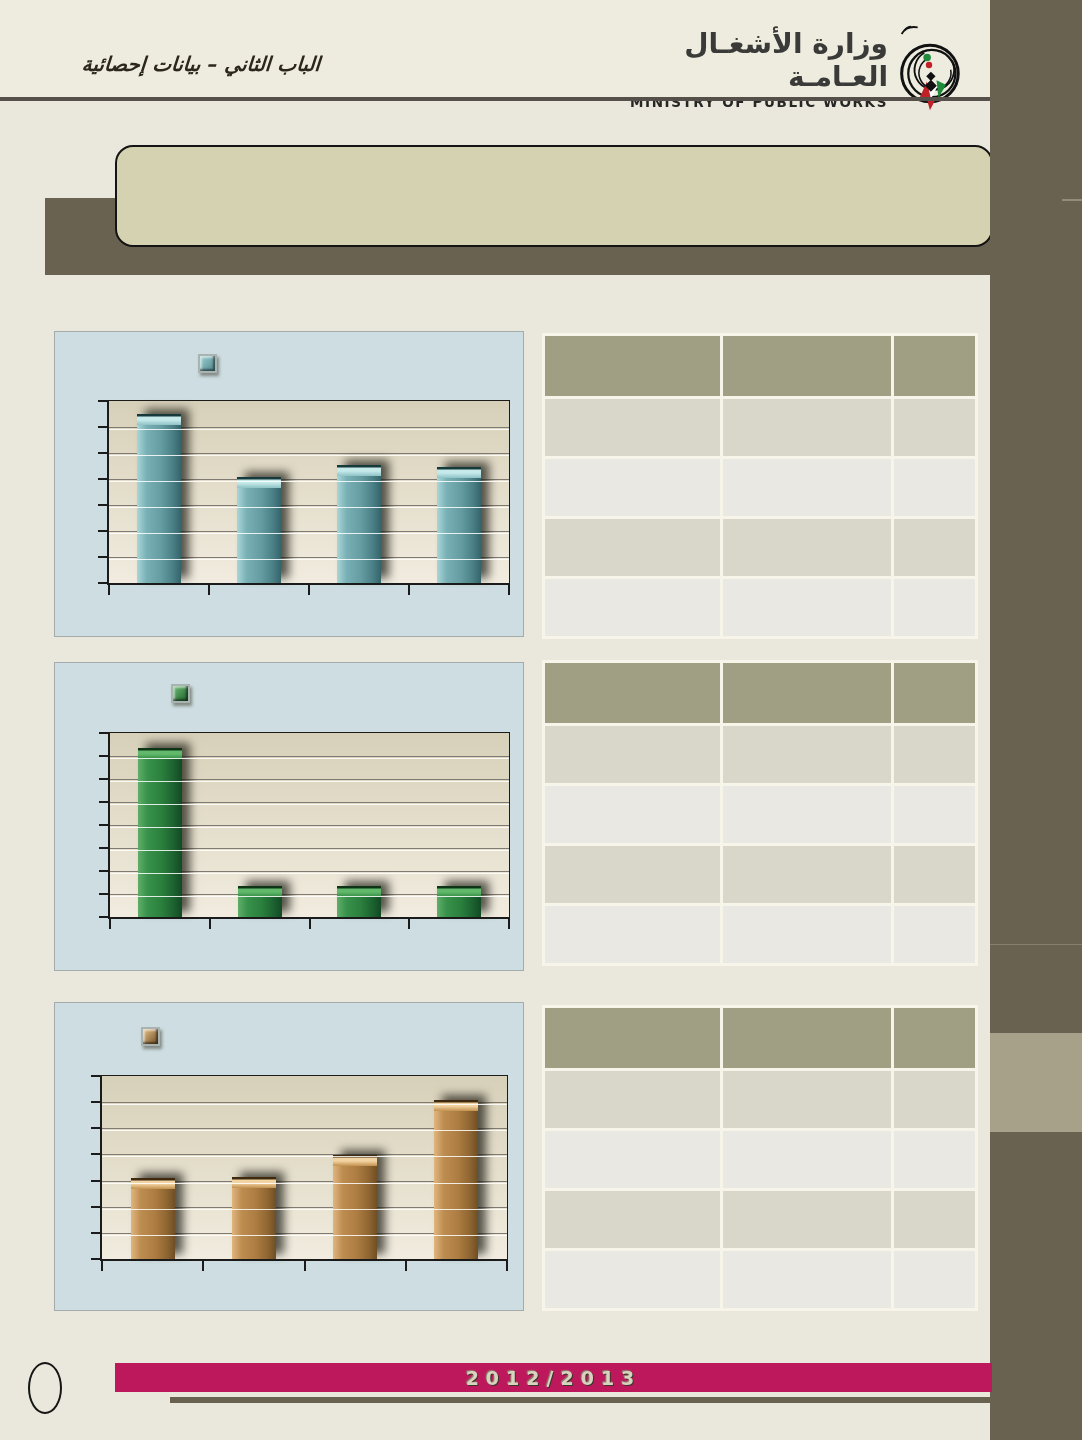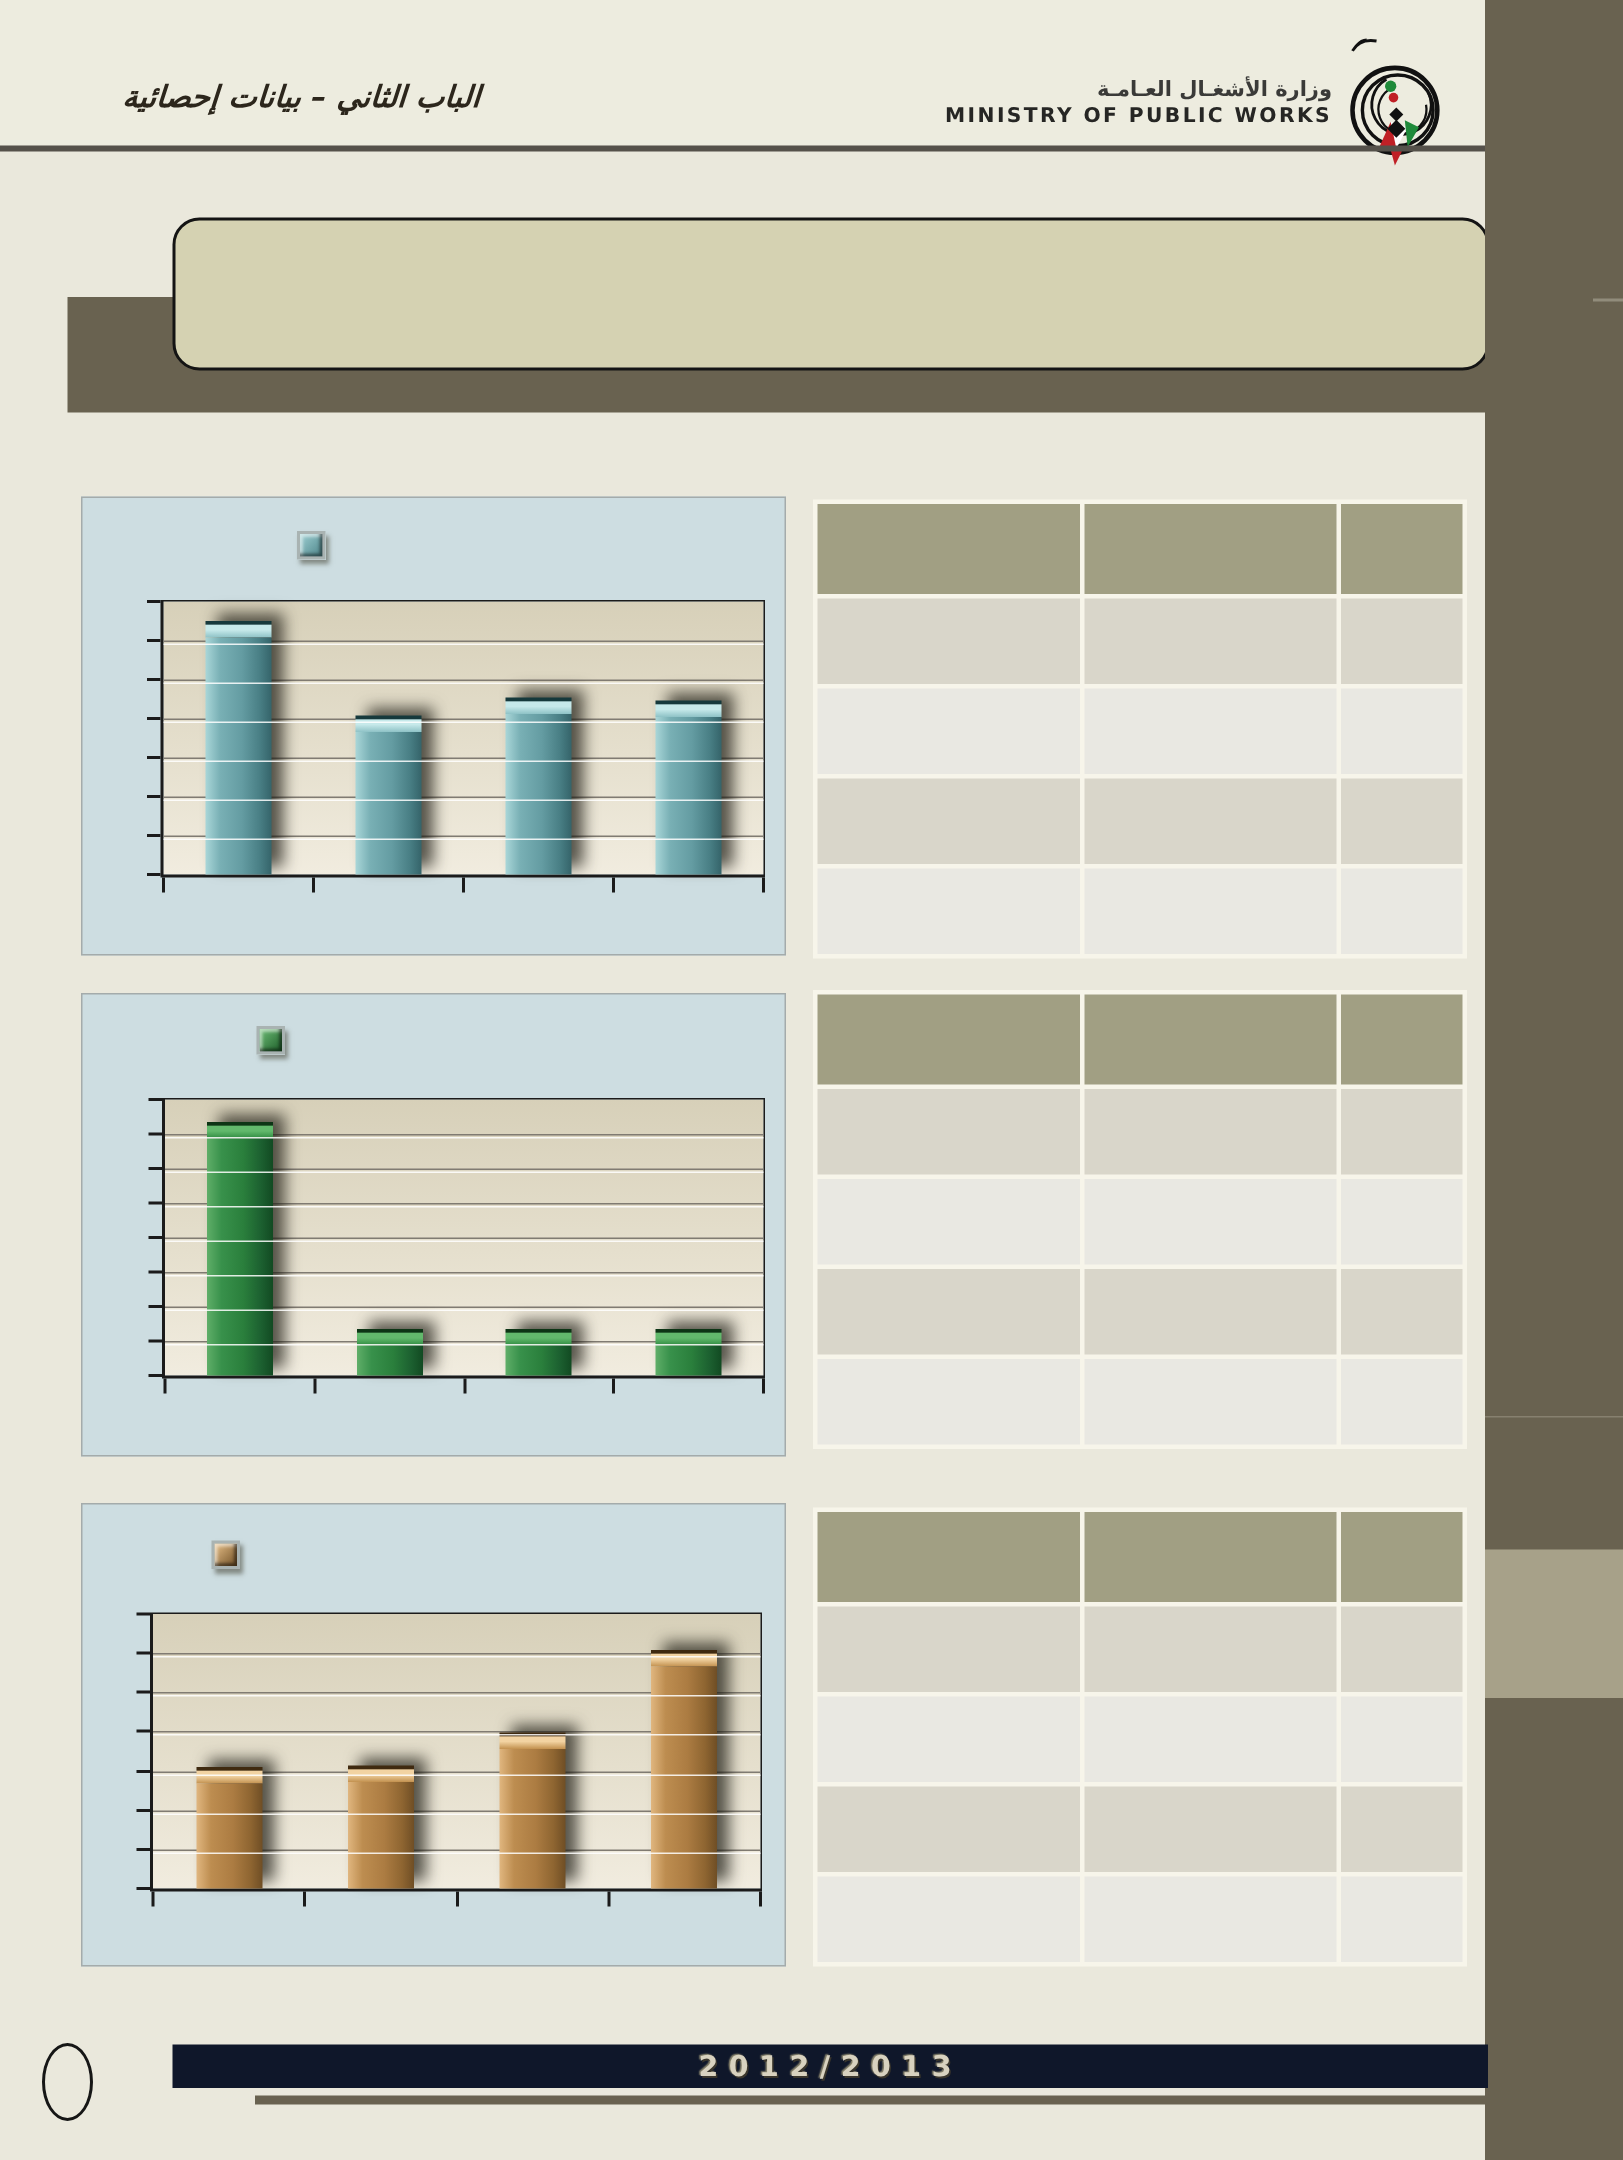--- a/index.html
+++ b/index.html
@@ -8,21 +8,21 @@
 
   
   .header-band{position:absolute;left:0;top:0;width:990px;height:97px;background:#edecdf;}
   .header-rule{position:absolute;left:0;top:97px;width:990px;height:4px;background:#55514a;}
   .chapter-title{position:absolute;left:45px;top:52px;width:312px;text-align:center;
         font-size:20px;font-weight:bold;font-style:italic;color:#2c261c;direction:rtl;
         transform:skewX(-4deg);}
   .ministry{position:absolute;left:600px;top:20px;width:362px;display:flex;
         align-items:center;justify-content:flex-end;gap:8px;}
   .ministry-text{display:flex;flex-direction:column;align-items:flex-end;}
-  .ministry-ar{font-size:14px;font-weight:bold;color:#3a3a38;direction:rtl;}
+  .ministry-ar{font-size:28px;font-weight:bold;color:#3a3a38;direction:rtl;}
   .ministry-en{font-size:13.5px;font-weight:bold;color:#262624;letter-spacing:1.6px;margin-top:1px;}
   .logo{flex:none;}
 
   
   .banner-band{position:absolute;left:45px;top:198px;width:945px;height:77px;background:#696250;}
   .banner-box{position:absolute;left:115px;top:145px;width:874px;height:98px;background:#d5d2b2;
         border:2px solid #141414;border-radius:18px;}
 
   
   .right-strip{position:absolute;left:990px;top:0;width:92px;height:1440px;background:#696250;}
@@ -61,21 +61,21 @@
   .data-table{position:absolute;display:grid;grid-template-columns:175px 168px 81px;
         grid-template-rows:60px repeat(4,57px);gap:3px;background:#f7f5ea;padding:3px;}
   .cell{width:100%;height:100%;}
   .cell.th{background:#a19f83;}
   .cell.tr-a{background:#d9d6ca;}
   .cell.tr-b{background:#e9e8e2;}
 
   
   .page-num-oval{position:absolute;left:28px;top:1362px;width:30px;height:48px;
         border:2px solid #161616;border-radius:50%;background:transparent;}
-  .footer-bar{position:absolute;left:115px;top:1363px;width:877px;height:29px;background:#0f172a;
+  .footer-bar{position:absolute;left:115px;top:1363px;width:877px;height:29px;background:#be185d;
         display:flex;align-items:center;justify-content:center;}
   .footer-year{font-size:19px;font-weight:bold;letter-spacing:7px;color:#d8d2bf;
         text-shadow:1px 1px 0 #3a362c,-1px -1px 1px #8d886f;font-family:"DejaVu Sans",sans-serif;}
   .footer-thin-bar{position:absolute;left:170px;top:1397px;width:820px;height:6px;background:#696250;}
 </style>
 </head>
 <body>
 
 <div class="page">
 

